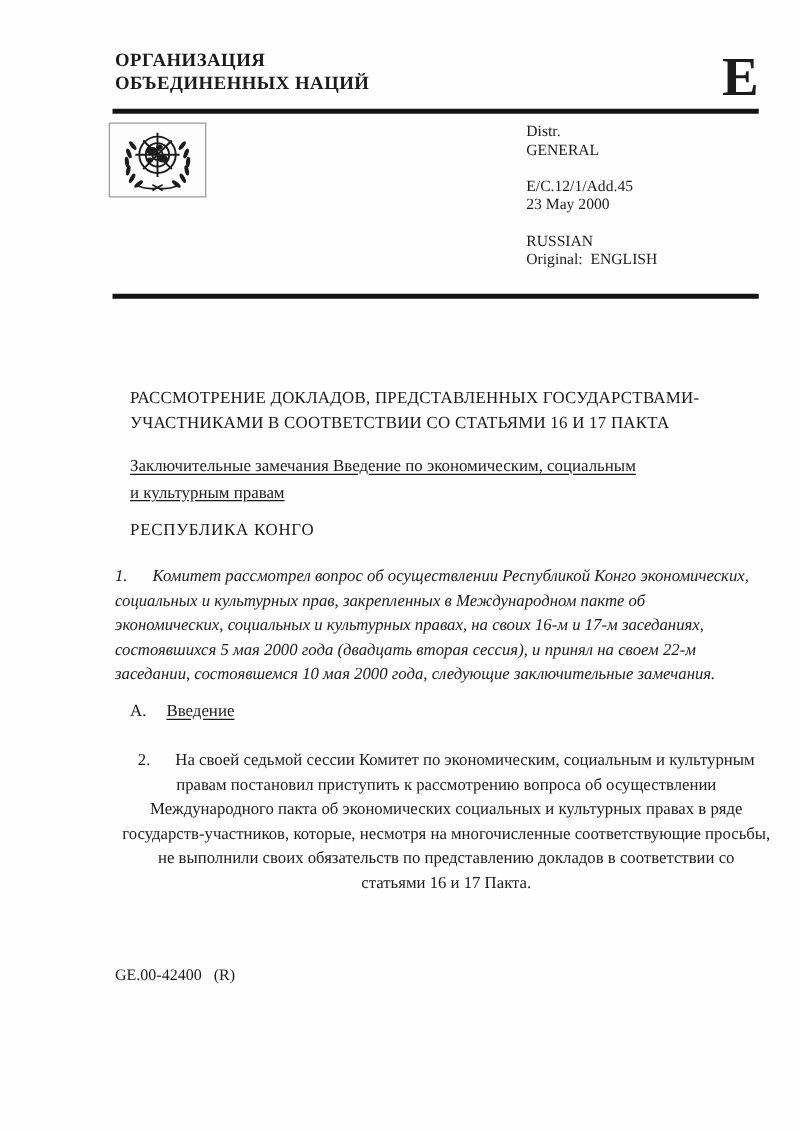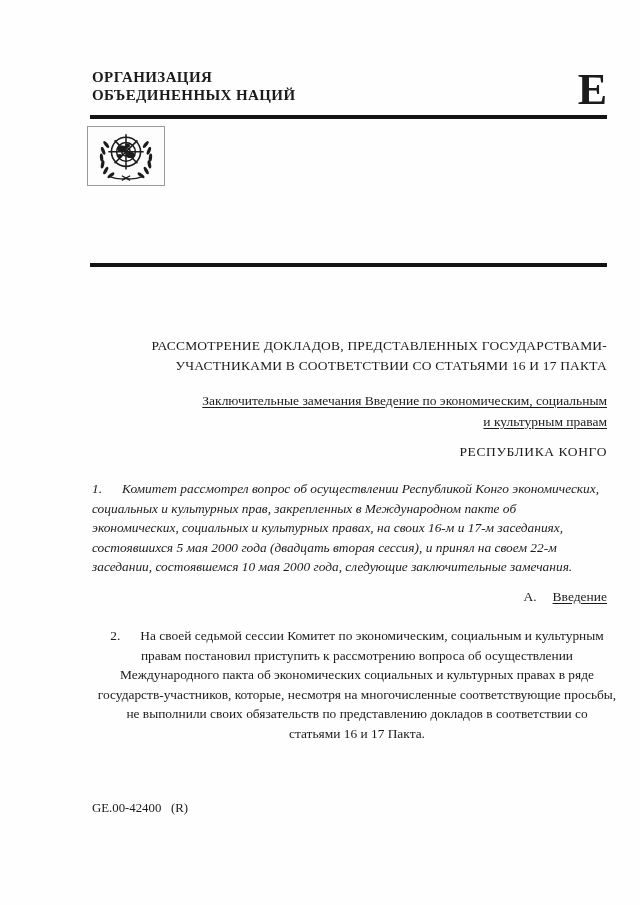--- a/index.html
+++ b/index.html
@@ -9,21 +9,21 @@
   }
   .page {
     position: relative;
     width: 640px;
     height: 905px;
     background: #fffefe;
     overflow: hidden;
     font-family: "Liberation Serif", "DejaVu Serif", serif;
     color: #1b1b1b;
   }
-  .abs { position: absolute; margin-top: 28px; }
+  .abs { position: absolute; }
   .pre { white-space: pre; tab-size: 8; -moz-tab-size: 8; }
   .tabbed { tab-size: 30px; -moz-tab-size: 30px; }
 
   .org-name {
     left: 92px; top: 40px;
     font-size: 15px; font-weight: bold;
     line-height: 18px; letter-spacing: 0.4px;
   }
   .doc-letter {
     left: 560px; top: 40px; width: 47px;
@@ -54,22 +54,22 @@
   .distribution {
     left: 421px; top: 98px;
     font-size: 12.5px; line-height: 14.6px;
   }
 
   .committee {
     left: 92px; top: 252px;
     font-size: 13.5px; line-height: 20px; letter-spacing: 0.2px;
   }
   .centered-col {
-    left: 92px; width: 515px;
-    text-align: right;
+    left: 104px; width: 515px;
+    text-align: left;
   }
   .consideration {
     top: 308px;
     font-size: 13.5px; line-height: 19.8px; letter-spacing: 0.2px;
   }
   .concluding {
     top: 363px;
     font-size: 13.5px; line-height: 20.6px;
     text-decoration: underline;
     text-underline-offset: 2px;
@@ -147,20 +147,28 @@
         <g stroke="#1c1c1c" fill="none" stroke-width="2.5">
           <path d="M30,90 Q45,96 60,93 Q75,96 90,90"></path>
           <line x1="52" y1="97" x2="68" y2="88"></line>
           <line x1="68" y1="97" x2="52" y2="88"></line>
         </g>
       </svg>
     </span>
   </div>
 
 
+  <div class="abs distribution pre">Distr.
+GENERAL
+
+E/C.12/1/Add.45
+23 May 2000
+
+RUSSIAN
+Original:  ENGLISH</div>
 
   <div class="abs rule rule-mid"></div>
 
 
   <div class="abs centered-col consideration pre">РАССМОТРЕНИЕ ДОКЛАДОВ, ПРЕДСТАВЛЕННЫХ ГОСУДАРСТВАМИ-
 УЧАСТНИКАМИ В СООТВЕТСТВИИ СО СТАТЬЯМИ 16 И 17 ПАКТА</div>
 
   <div class="abs centered-col concluding pre">Заключительные замечания Введение по экономическим, социальным
 и культурным правам</div>
 

